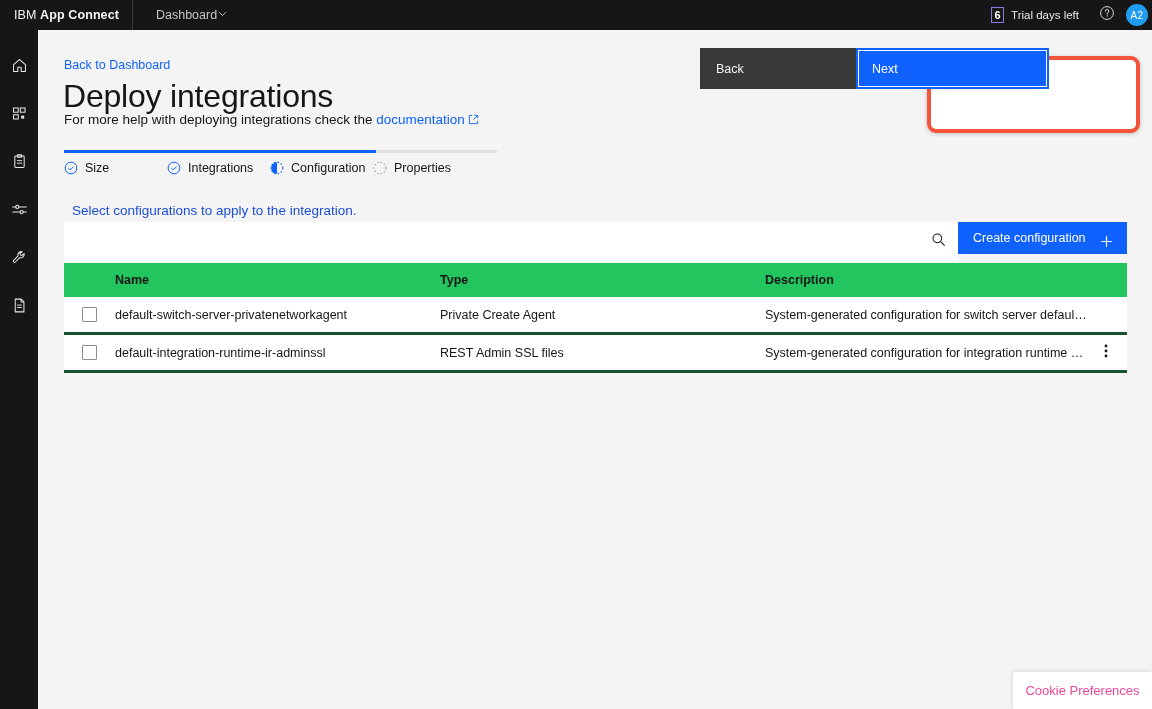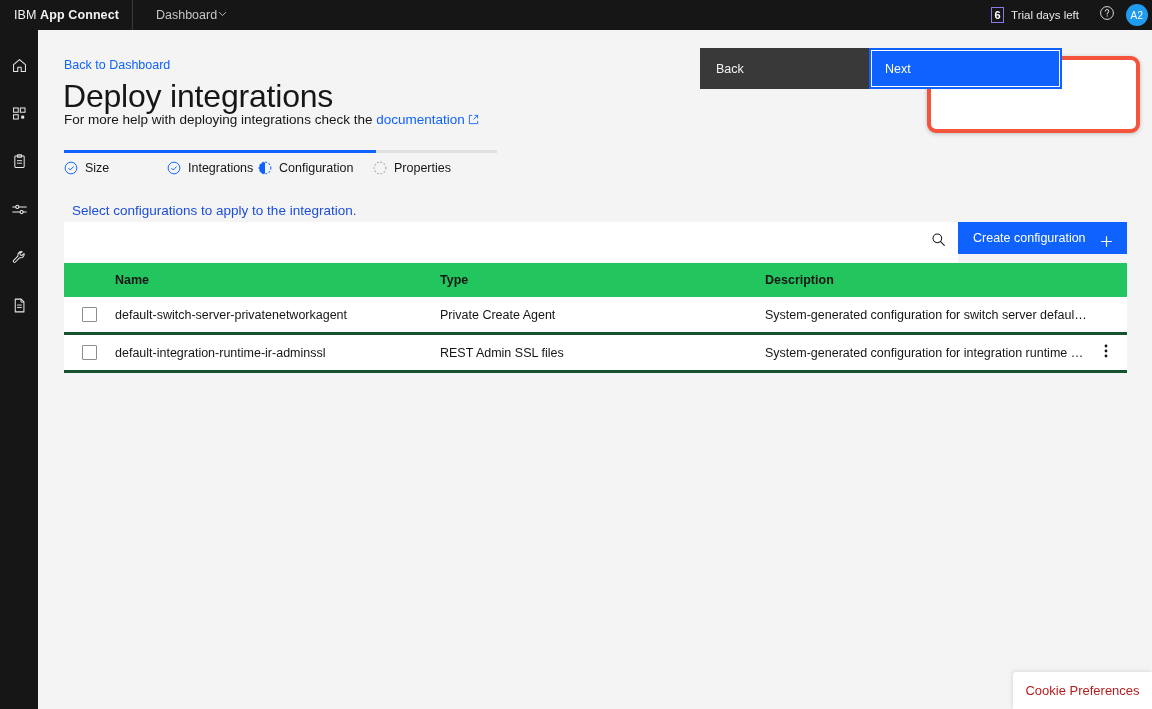--- a/index.html
+++ b/index.html
@@ -137,21 +137,21 @@
   .c-desc { flex: 1; font-size: 12.5px; color: #161616; padding-right: 34px; }
   .overflow-btn {
     position: absolute; right: 8px; top: 50%; transform: translateY(-50%);
     width: 26px; height: 26px; display: flex; align-items: center;
     justify-content: center; cursor: pointer;
   }
 
   
   .btnbar { position: absolute; left: 700px; top: 48px; display: flex; z-index: 10; }
   .back-btn {
-    width: 169px; height: 41px; background: #393939; color: #f4f4f4;
+    width: 156px; height: 41px; background: #393939; color: #f4f4f4;
     font-size: 12.5px; display: flex; align-items: center; padding-left: 16px;
     cursor: pointer; border: none; font-family: "Liberation Sans", sans-serif;
   }
   .next-wrap { position: relative; }
   .next-btn {
     width: 193px; height: 41px; background: #0f62fe; color: #fff;
     font-size: 12.5px; display: flex; align-items: center; padding-left: 16px;
     cursor: pointer; border: none; font-family: "Liberation Sans", sans-serif;
     outline: 1px solid #fff; outline-offset: -3px;
   }
@@ -160,21 +160,21 @@
     position: absolute; left: 927px; top: 56px; width: 213px; height: 77px;
     border: 4px solid #f4543c; border-radius: 9px; background: #fff;
     z-index: 9; box-shadow: 0 1px 4px rgba(0,0,0,.22);
   }
 
   
   .cookie {
     position: absolute; right: 0px; bottom: 0px; width: 139px; height: 37px;
     background: #fff; border-radius: 3px 0 0 0;
     display: flex; align-items: center; justify-content: center;
-    font-size: 13px; color: #b91c1c; cursor: pointer;
+    font-size: 13px; color: #ec4899; cursor: pointer;
     box-shadow: -1px -1px 4px rgba(0,0,0,.10);
   }
 </style>
 </head>
 <body>
 
 <div class="app">
 
   <div class="topbar">
     <div class="brand">
@@ -296,21 +296,21 @@
       <div class="step" style="left:103px">
         <span class="step-icon">
           <svg width="14" height="14" viewBox="0 0 16 16">
             <circle cx="8" cy="8" r="6.7" fill="none" stroke="#0f62fe" stroke-width="1.1"></circle>
             <path d="M5 8.2l2.1 2.1L11 6.3" fill="none" stroke="#0f62fe" stroke-width="1.1"></path>
           </svg>
         </span>
         <span>Integrations</span>
       </div>
 
-      <div class="step" style="left:194px">
+      <div class="step" style="left:206px">
         <span class="step-icon">
           <svg width="14" height="14" viewBox="0 0 16 16">
             <circle cx="8" cy="8" r="6.7" fill="none" stroke="#0f62fe" stroke-width="1.2" stroke-dasharray="2 1.9"></circle>
             <path d="M8 1.3A6.7 6.7 0 0 0 8 14.7z" fill="#0f62fe"></path>
           </svg>
         </span>
         <span>Configuration</span>
       </div>
 
       <div class="step" style="left:309px">

